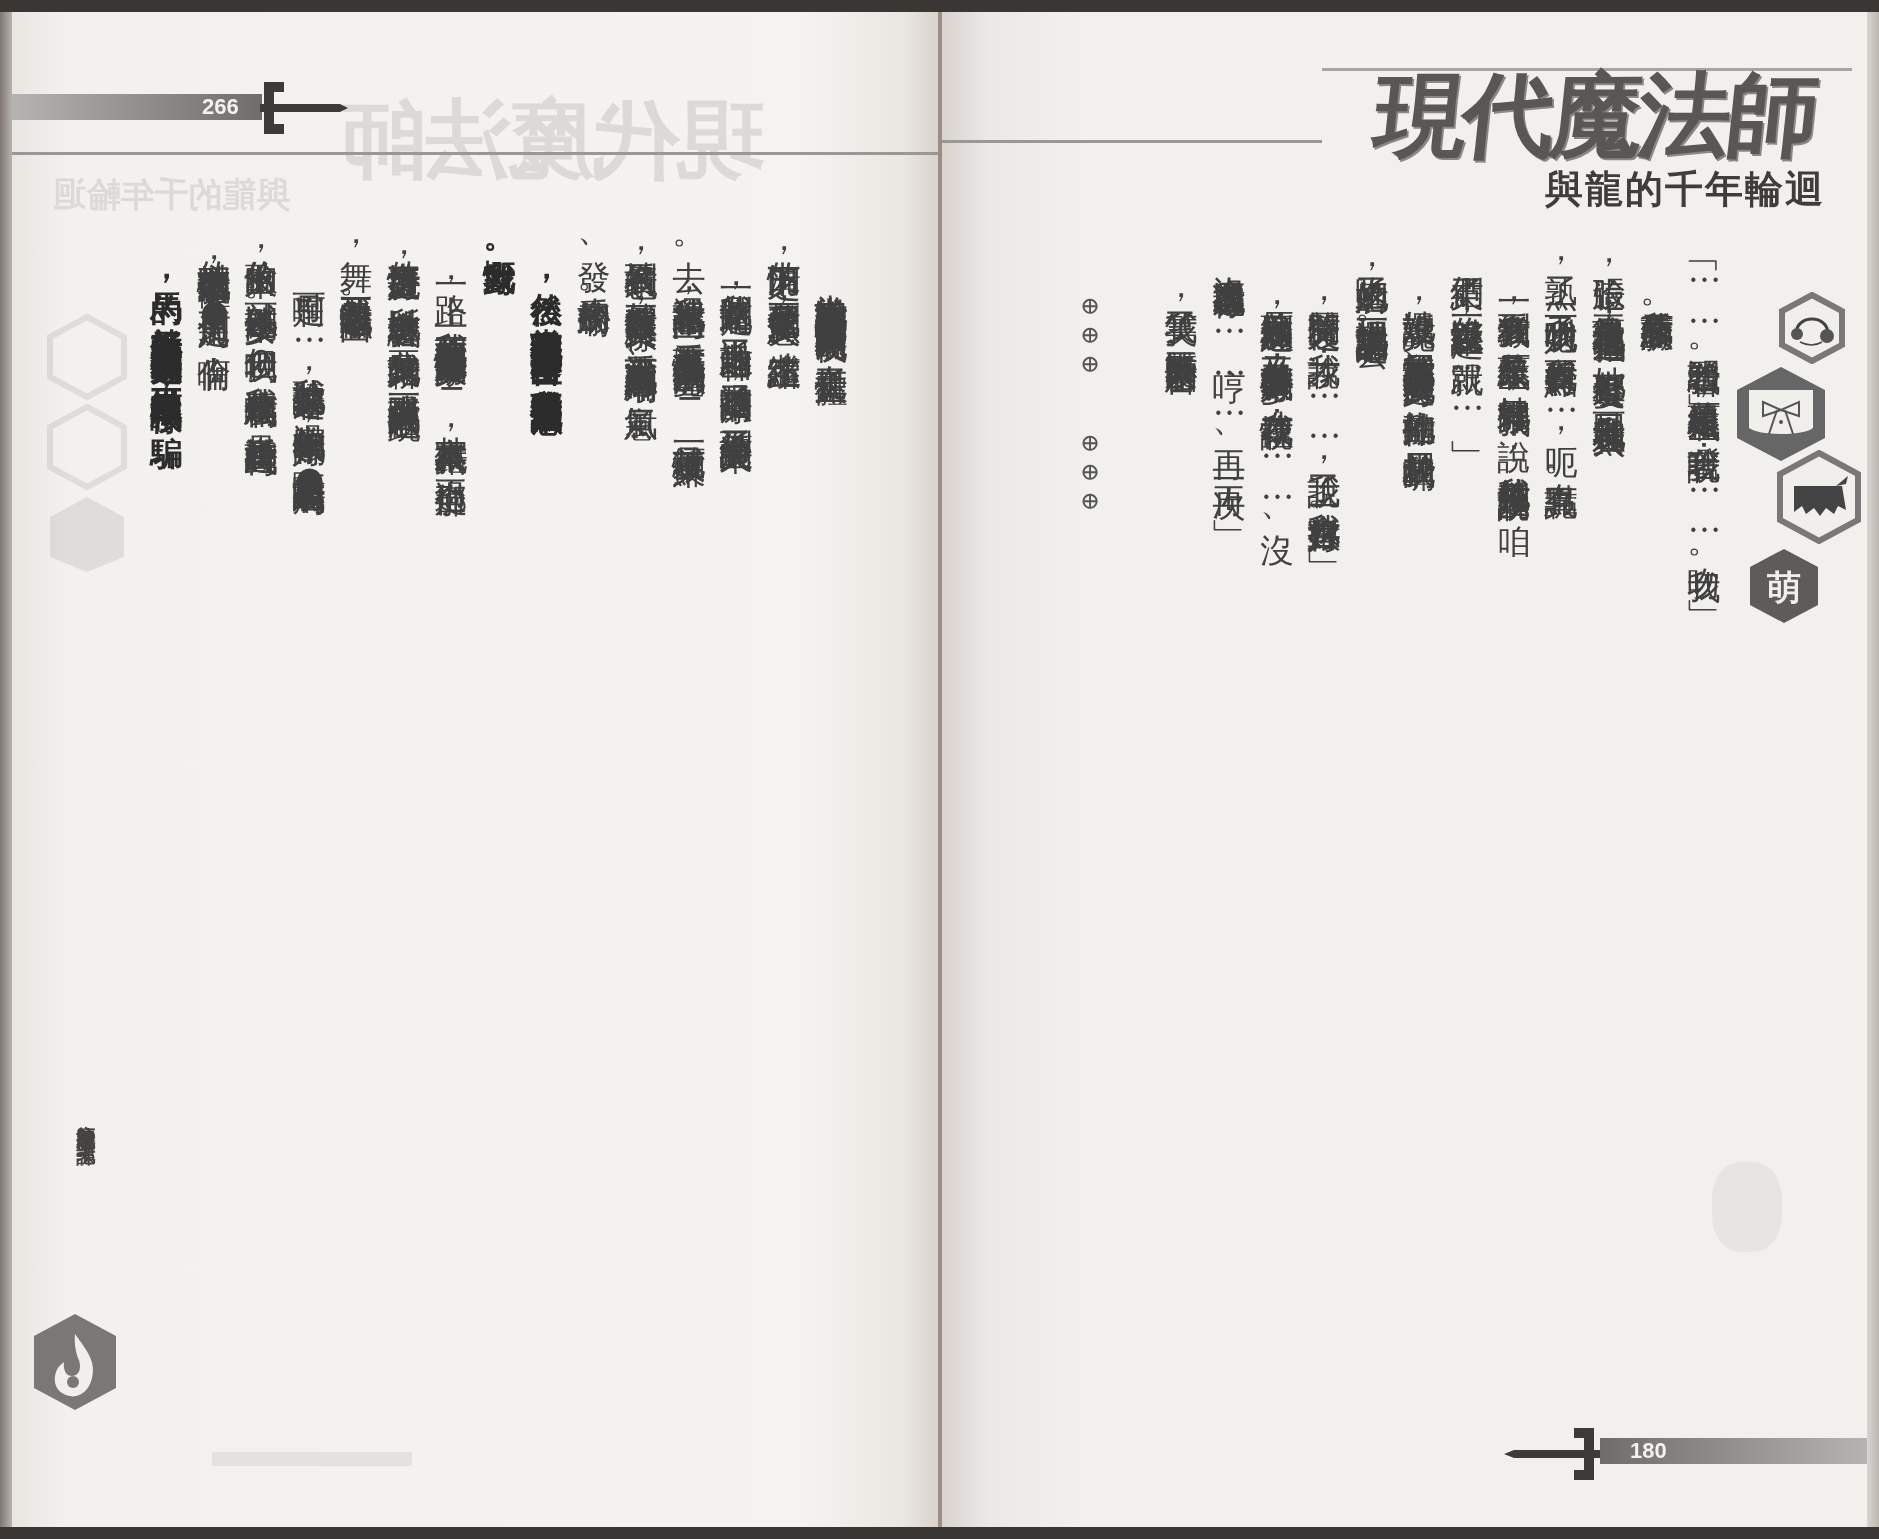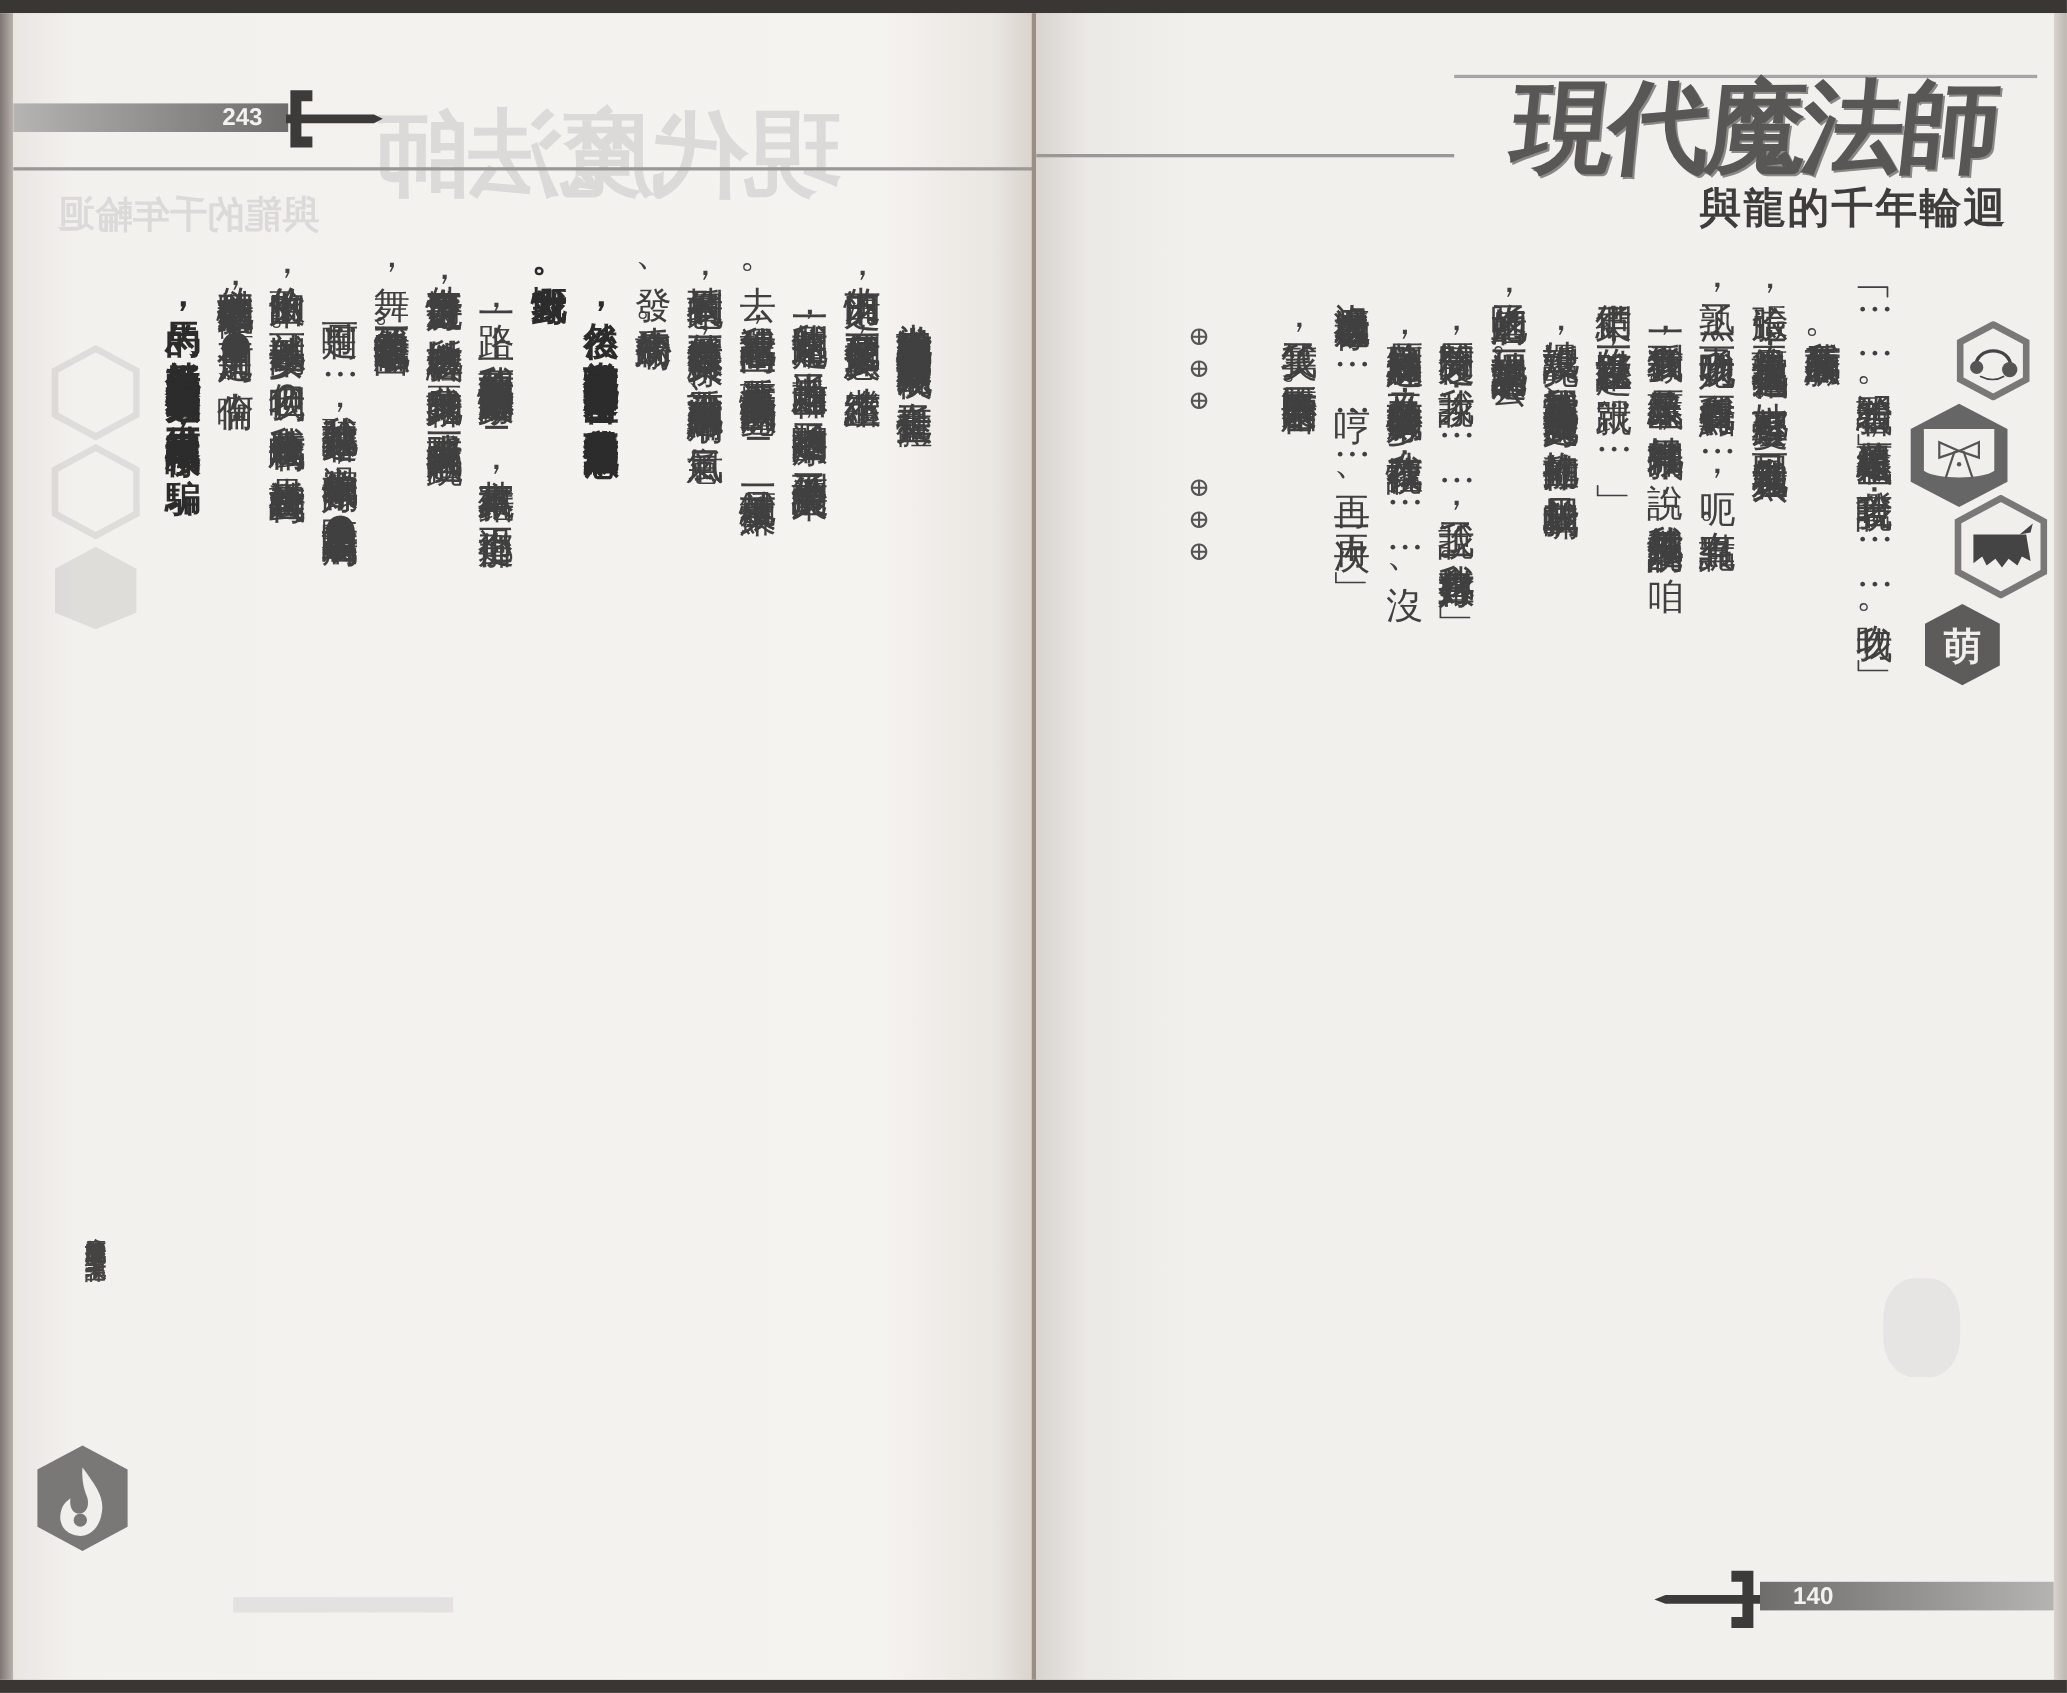--- a/index.html
+++ b/index.html
@@ -83,21 +83,21 @@
 <div class="spread">
   <div class="left-edge"></div>
   <div class="right-edge"></div>
 
   <div class="page page-left">
 
     <div class="ghost" style="left:330px; top:70px; font-size:86px; letter-spacing:-2px; transform:scaleX(-1);">現代魔法師</div>
     <div class="ghost" style="left:40px; top:160px; font-size:34px; transform:scaleX(-1);">與龍的千年輪迴</div>
 
     <div class="sword-bar" style="left:0; top:82px; width:250px;"></div>
-    <div class="page-num" style="left:190px; top:82px;">243</div>
+    <div class="page-num" style="left:190px; top:82px;">266</div>
     <svg class="sword-svg" style="left:238px; top:66px;" width="100" height="60" viewBox="0 0 100 60">
       <path d="M10 26 H90 L98 30 L90 34 H10 Z" fill="#3d3b3a"></path>
       <path d="M14 4 H34 V14 H24 V46 H34 V56 H14 Z" fill="#3d3b3a"></path>
     </svg>
     <div class="rule" style="left:0; top:140px; width:928px;"></div>
 
     <svg class="hex" style="left:30px; top:300px; opacity:0.12;" width="90" height="260" viewBox="0 0 90 260">
       <polygon points="45,5 82,25 82,65 45,85 8,65 8,25" fill="none" stroke="#555" stroke-width="6"></polygon>
       <polygon points="45,95 82,115 82,155 45,175 8,155 8,115" fill="none" stroke="#555" stroke-width="6"></polygon>
       <polygon points="45,185 82,205 82,245 45,260 8,245 8,205" fill="#555"></polygon>
@@ -180,14 +180,14 @@
   <div class="col ind" style="left:1254px; top:272px;">藤原綾則是滿臉通紅，又不甘心的多捶了我胸口好多下，才在我懷裡說：「……沒、</div>
   <div class="col" style="left:1206px; top:238px;">沒這麼容易就放過你……哼……再、再一次！」</div>
   <div class="col ind" style="left:1158px; top:272px;">我笑了笑，雙唇再度緊密的貼合。</div>
   <div class="col sep" style="left:1066px; top:280px;">⊕⊕⊕　　⊕⊕⊕</div>
 
   <svg class="sword-svg" style="left:1500px; top:1412px;" width="110" height="60" viewBox="0 0 110 60">
     <path d="M100 26 H14 L4 30 L14 34 H100 Z" fill="#3d3b3a"></path>
     <path d="M94 4 H74 V14 H84 V46 H74 V56 H94 Z" fill="#3d3b3a"></path>
   </svg>
   <div class="sword-bar rev" style="left:1600px; top:1426px; width:267px;"></div>
-  <div class="page-num" style="left:1630px; top:1426px;">140</div>
+  <div class="page-num" style="left:1630px; top:1426px;">180</div>
 </div>
 
 </body></html>

